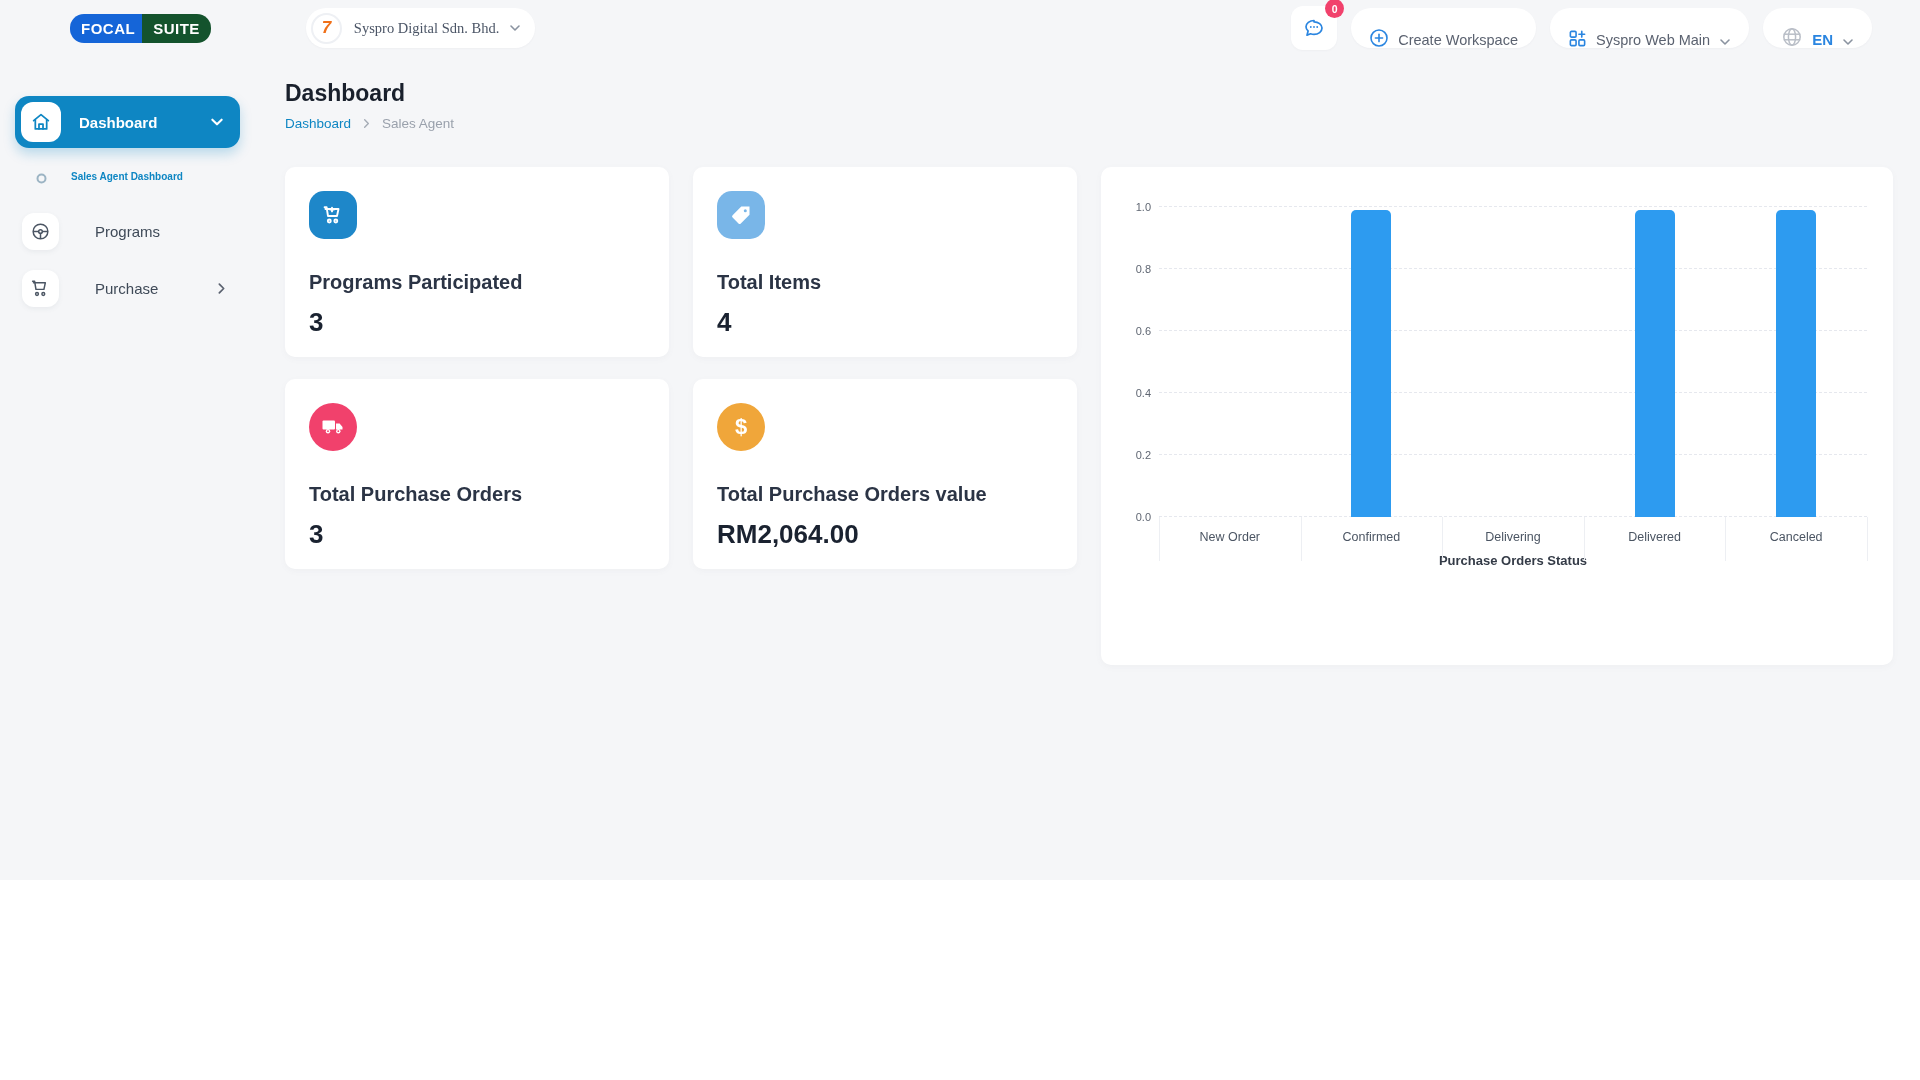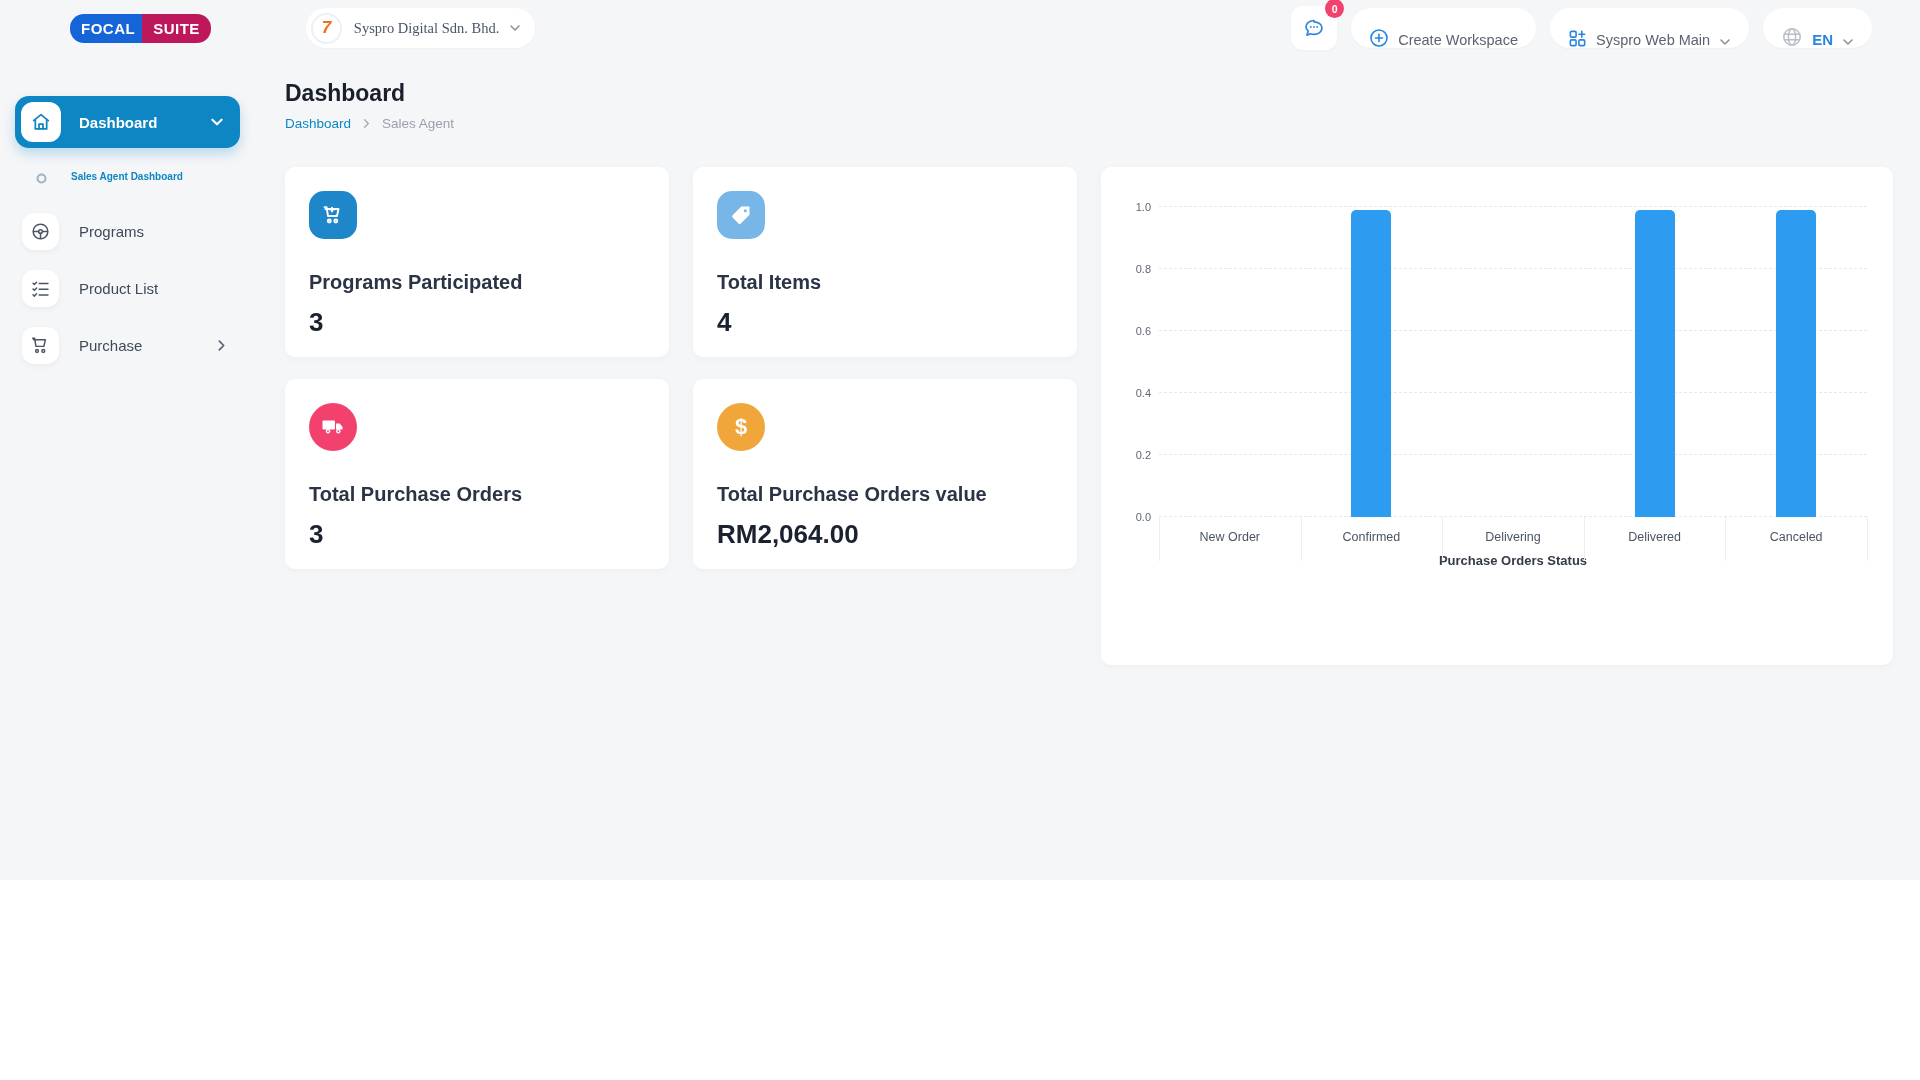--- a/index.html
+++ b/index.html
@@ -4,41 +4,41 @@
 <style>
   * { margin:0; padding:0; box-sizing:border-box; }
   html,body { width:1920px; height:1080px; background:#ffffff; font-family:"Liberation Sans", sans-serif; overflow:hidden; }
   .app { position:absolute; top:0; left:0; width:1920px; height:880px; background:#f5f6f8; }
 
   
   .header { position:absolute; top:0; left:0; width:1920px; height:56px; display:flex; align-items:center; padding:0 48px 0 70px; }
   .logo { display:flex; cursor:pointer; }
   .logo span { color:#fff; font-weight:bold; font-size:15px; letter-spacing:.5px; padding:6px 11px; }
   .logo .l { background:#1565d8; border-radius:14px 0 0 14px; }
-  .logo .r { background:#be185d; border-radius:0 14px 14px 0; margin-left:-4px; }
+  .logo .r { background:#14532d; border-radius:0 14px 14px 0; margin-left:-4px; }
   .ws-pill { margin-left:95px; height:40px; background:#fff; border-radius:20px; display:flex; align-items:center; padding:0 14px 0 5px; box-shadow:0 1px 2px rgba(70,80,95,.04); cursor:pointer; }
   .ws-avatar { width:31px; height:31px; border-radius:50%; background:#fff; border:2px solid #eef0f4; display:flex; align-items:center; justify-content:center; color:#f07019; font-weight:bold; font-size:17px; font-style:italic; }
   .ws-label { margin:0 10px 0 12px; font-size:14.5px; color:#4b5566;font-family:Liberation Serif, serif; }
   .hdr-right { margin-left:auto; display:flex; align-items:center; gap:14px; }
   .icon-btn { position:relative; width:46px; height:44px; background:#fff; border-radius:12px; display:flex; align-items:center; justify-content:center; cursor:pointer; box-shadow:0 1px 2px rgba(70,80,95,.04); }
   .badge { position:absolute; top:-7px; right:-7px; min-width:19px; height:19px; border-radius:50%; background:#f1416c; color:#fff; font-size:10.5px; font-weight:bold; display:flex; align-items:center; justify-content:center; }
   .pill-btn { height:40px; background:#fff; border-radius:20px; display:flex; align-items:flex-end; gap:9px; padding:0 18px; font-size:14.5px; color:#5b6270; cursor:pointer; box-shadow:0 1px 2px rgba(70,80,95,.04); }
   .lang-label { color:#2a85e0; font-weight:600; font-size:15px; }
 
   
   .sidebar { position:absolute; top:56px; left:0; width:260px; }
   .nav-active { margin:40px 20px 0 15px; height:52px; background:#0e86c3; border-radius:14px; display:flex; align-items:center; cursor:pointer; box-shadow:0 6px 12px rgba(14,134,195,.25); }
   .nav-active .iconbox { width:40px; height:40px; margin-left:6px; background:#fff; border-radius:12px; display:flex; align-items:center; justify-content:center; }
   .nav-active .lbl { color:#fff; font-weight:bold; font-size:15px; margin-left:18px; }
   .nav-active .chev { margin-left:auto; margin-right:16px; display:flex; }
   .nav-sub { display:flex; align-items:flex-start; margin:22px 0 0 36px; cursor:pointer; }
   .nav-sub .lbl { color:#0e86c3; font-weight:bold; font-size:10px; line-height:1.45; margin-left:24px; width:120px; }
   .nav-item { display:flex; align-items:center; margin:20px 0 0 22px; cursor:pointer; }
   .nav-item .iconbox { width:37px; height:37px; background:#fff; border-radius:12px; display:flex; align-items:center; justify-content:center; box-shadow:0 2px 5px rgba(90,100,120,.08); }
-  .nav-item .lbl { color:#3f4a58; font-size:15px; margin-left:20px; }
+  .nav-item .lbl { color:#3f4a58; font-size:15px; margin-left:36px; }
   .nav-item .chev { margin-left:auto; margin-right:32px; display:flex; }
 
   
   .main { position:absolute; top:56px; left:285px; width:1608px; }
   .page-title { margin-top:24px; font-size:23px; font-weight:bold; color:#19202c; }
   .breadcrumb { margin-top:9px; display:flex; align-items:center; gap:10px; font-size:13.5px; }
   .breadcrumb .link { color:#0e86c3; cursor:pointer; }
   .breadcrumb .cur { color:#9aa1ac; }
   .content { display:flex; gap:24px; margin-top:36px; }
   .cards-grid { display:grid; grid-template-columns:384px 384px; grid-auto-rows:190px; gap:22px 24px; }
@@ -177,33 +177,20 @@
           <circle cx="12" cy="12" r="8.4"></circle>
           <circle cx="12" cy="12" r="2.1"></circle>
           <line x1="3.7" y1="12" x2="9.9" y2="12"></line>
           <line x1="14.1" y1="12" x2="20.3" y2="12"></line>
           <line x1="12" y1="14.1" x2="12" y2="20.4"></line>
         </svg>
       </div>
       <span class="lbl">Programs</span>
     </div>
 
-    <div class="nav-item">
-      <div class="iconbox">
-        <svg width="21" height="21" viewBox="0 0 24 24" fill="none" stroke="#4b5563" stroke-width="1.7" stroke-linecap="round" stroke-linejoin="round">
-          <polyline points="3.5,6 5,7.5 7.5,4.8"></polyline>
-          <line x1="10.5" y1="6.2" x2="20.5" y2="6.2"></line>
-          <polyline points="3.5,12.6 5,14.1 7.5,11.4"></polyline>
-          <line x1="10.5" y1="12.8" x2="20.5" y2="12.8"></line>
-          <polyline points="3.5,19.2 5,20.7 7.5,18"></polyline>
-          <line x1="10.5" y1="19.4" x2="20.5" y2="19.4"></line>
-        </svg>
-      </div>
-      <span class="lbl">Product List</span>
-    </div>
 
     <div class="nav-item">
       <div class="iconbox">
         <svg width="21" height="21" viewBox="0 0 24 24" fill="none" stroke="#4b5563" stroke-width="1.7" stroke-linecap="round" stroke-linejoin="round">
           <path d="M4 5.5h13.5l-1.6 7.5H6.8L5.3 3.8H3"></path>
           <circle cx="8" cy="18.3" r="1.6"></circle>
           <circle cx="15.2" cy="18.3" r="1.6"></circle>
         </svg>
       </div>
       <span class="lbl">Purchase</span>

